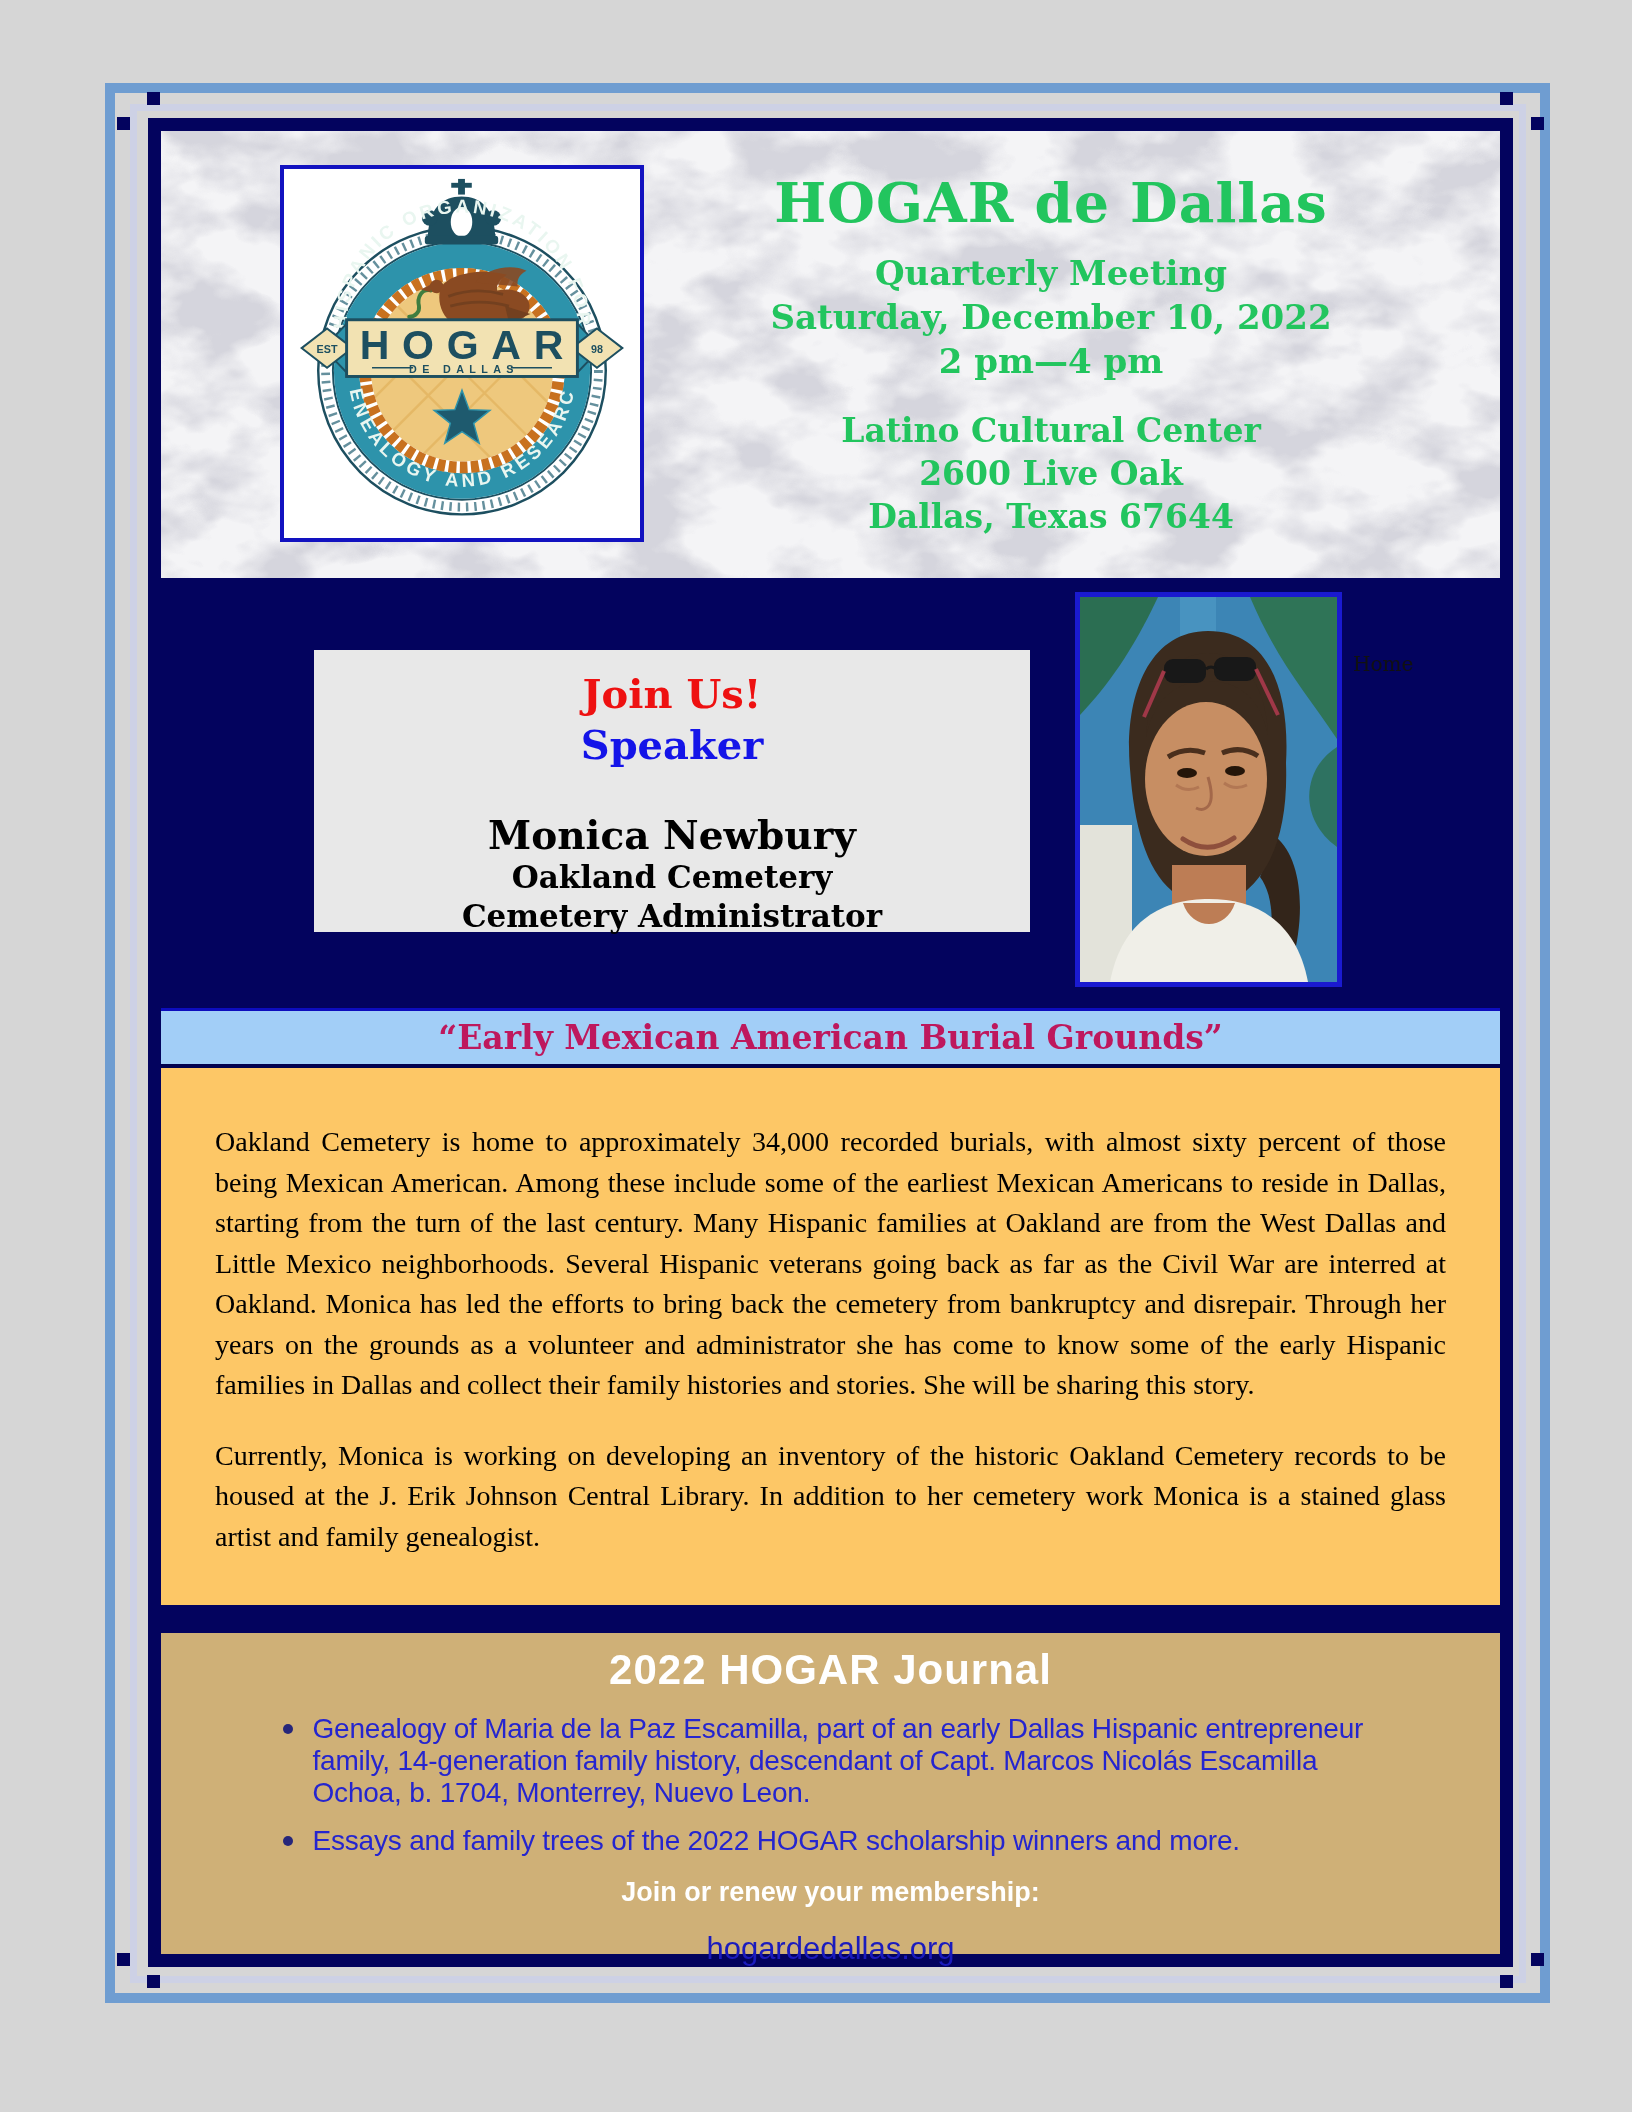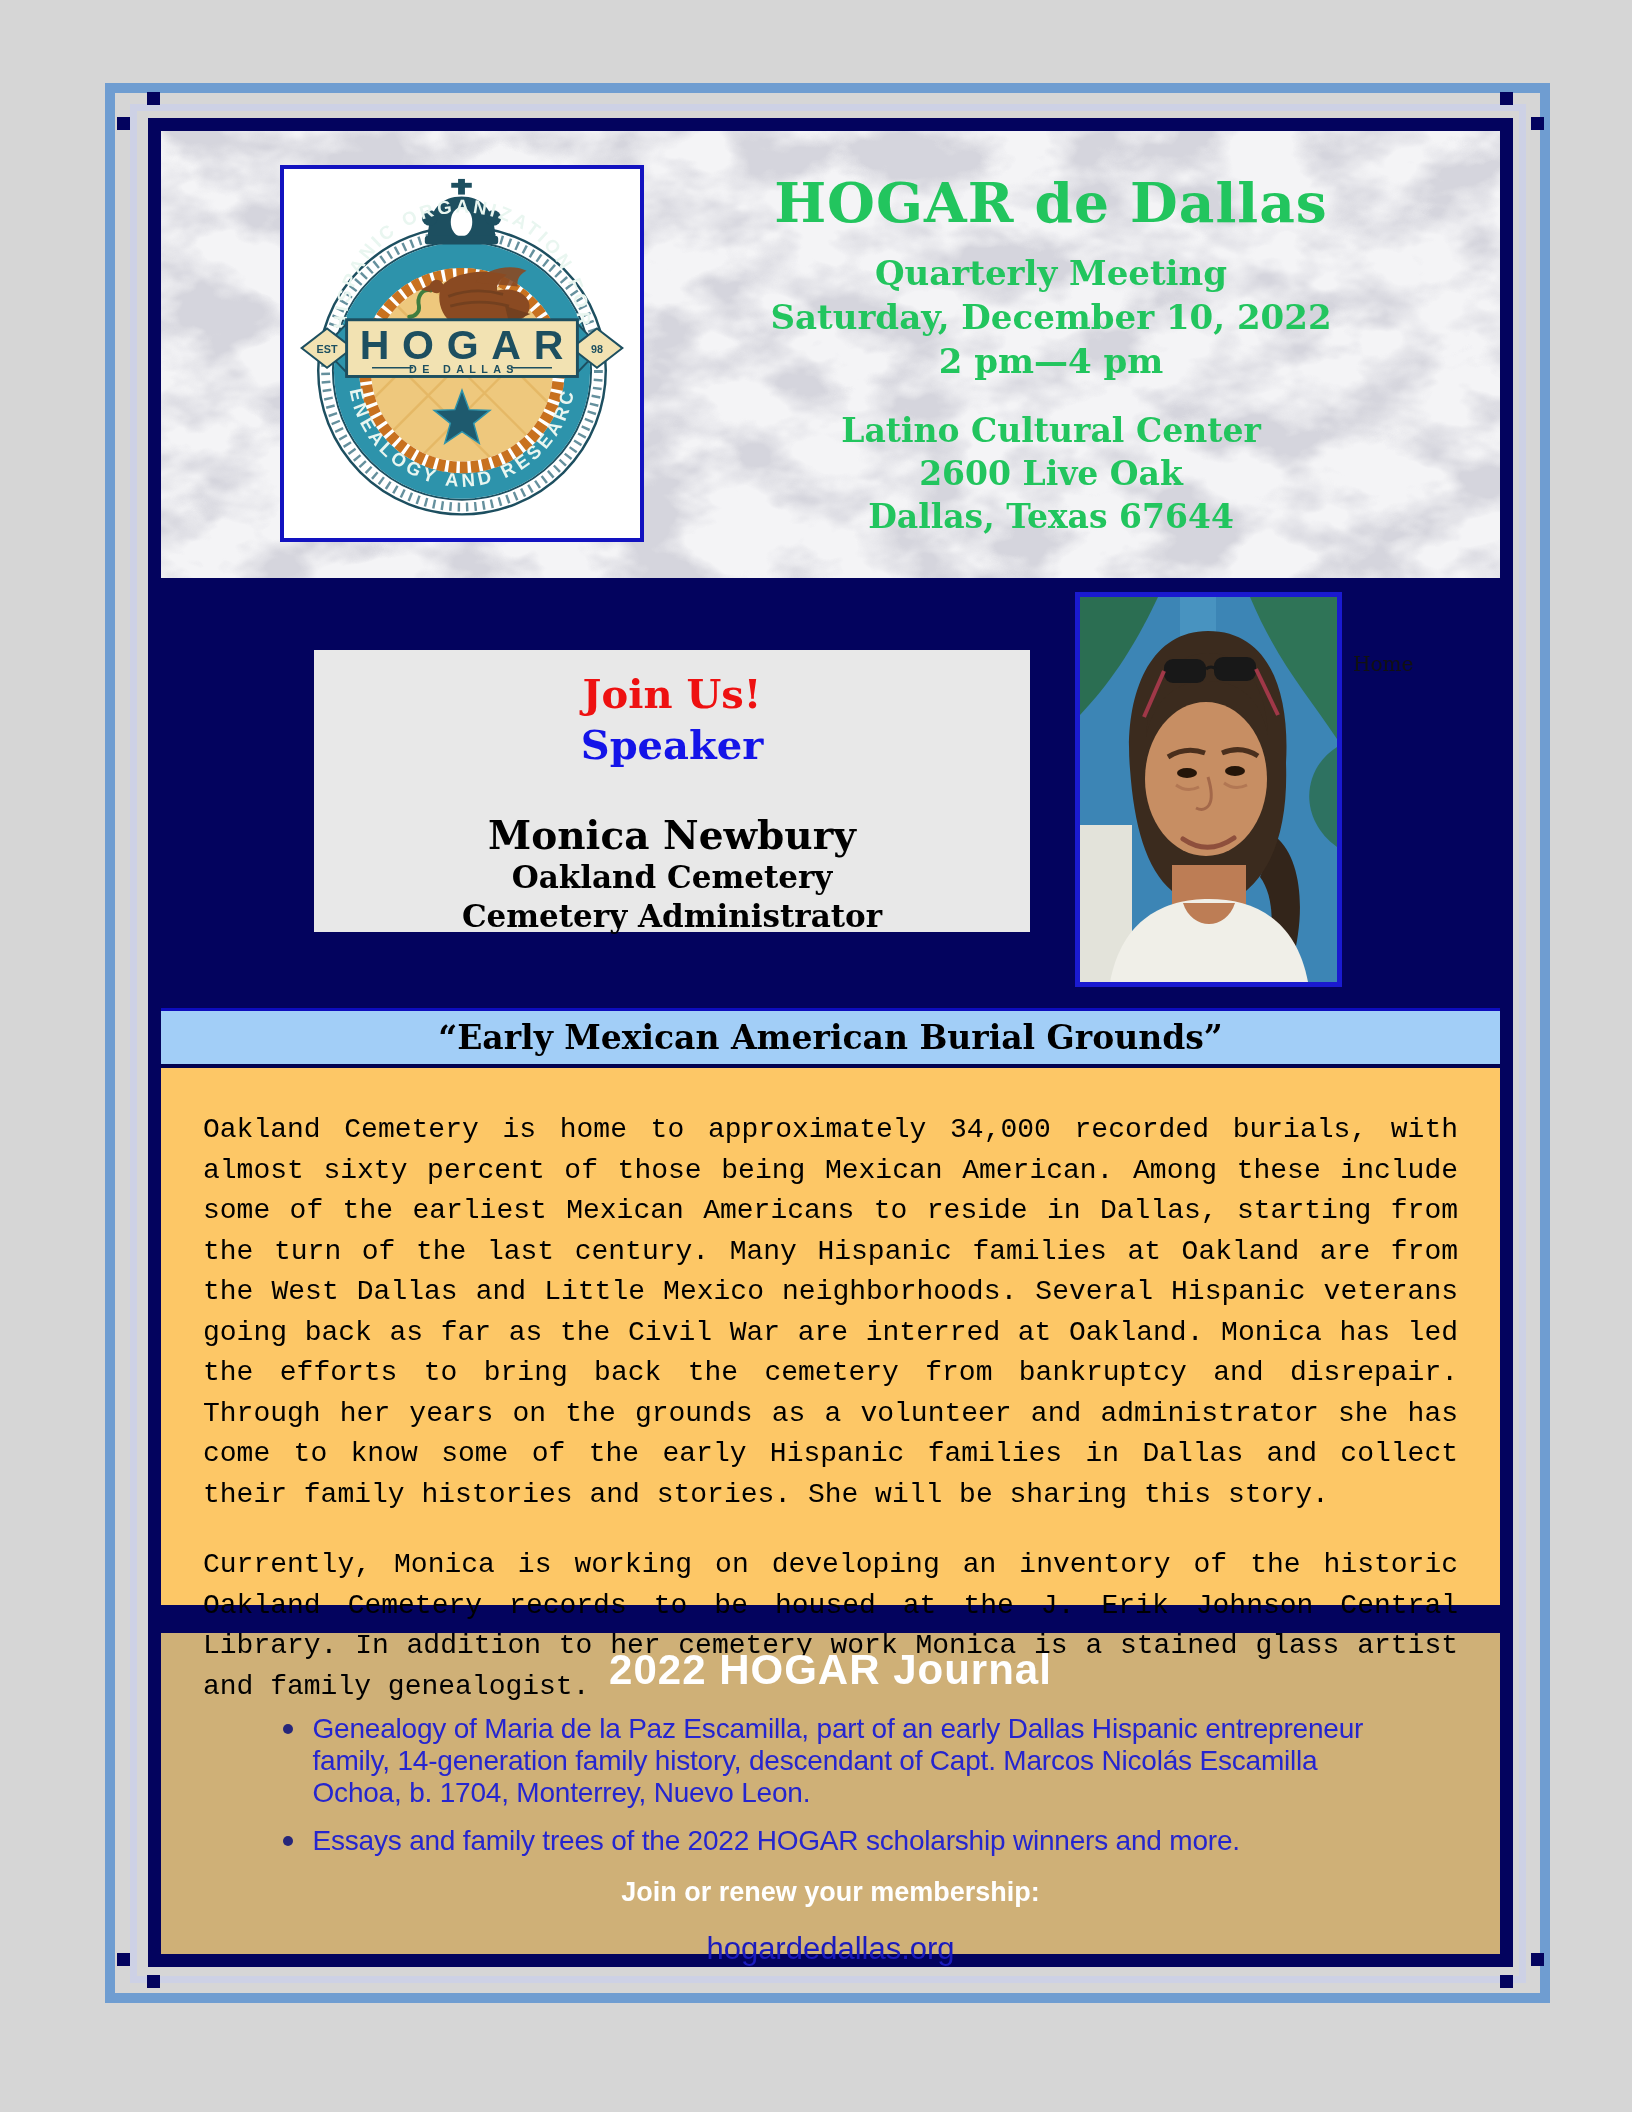--- a/index.html
+++ b/index.html
@@ -42,27 +42,27 @@
   .name-line    { margin-top:40px; font-size:39px; line-height:46px; color:#000; }
   .title-line   { font-size:31px; line-height:39px; color:#000; }
   .photo-frame { position:absolute; left:914px; top:14px; width:267px; height:395px;
                  border:5px solid #1a1ad0; box-sizing:border-box; background:#3c85b5; }
   .photo-frame svg { width:100%; height:100%; display:block; }
   .home-link { position:absolute; left:1192px; top:74px; font-size:20px; color:#111;
                cursor:pointer; }
 
   
   .line-a { height:3px; background:#0d0dbd; }
-  .banner { height:53px; background:#a2cef7; text-align:center; color:#000000;
+  .banner { height:53px; background:#a2cef7; text-align:center; color:#be185d;
             font-weight:bold; font-size:33px; line-height:53px; }
   .line-b { height:4px; background:#020250; }
 
   
   .about { height:537px; background:#fdc766; box-sizing:border-box; padding:42px 42px 0; }
-  .about p { margin:0; font-family:Liberation Mono, monospace; font-size:28px;
+  .about p { margin:12px; font-family:Liberation Serif, serif; font-size:28px;
              line-height:40.5px; color:#000; text-align:justify; }
   .about p + p { margin-top:30px; }
 
   .gap-navy { height:28px; }
 
   
   .journal { height:321px; background:#cfb077; box-sizing:border-box; padding-top:14px;
              text-align:center; font-family:"Liberation Sans", sans-serif; }
   .j-title { font-weight:bold; font-size:42px; line-height:46px; color:#ffffff;
              letter-spacing:1px; }

